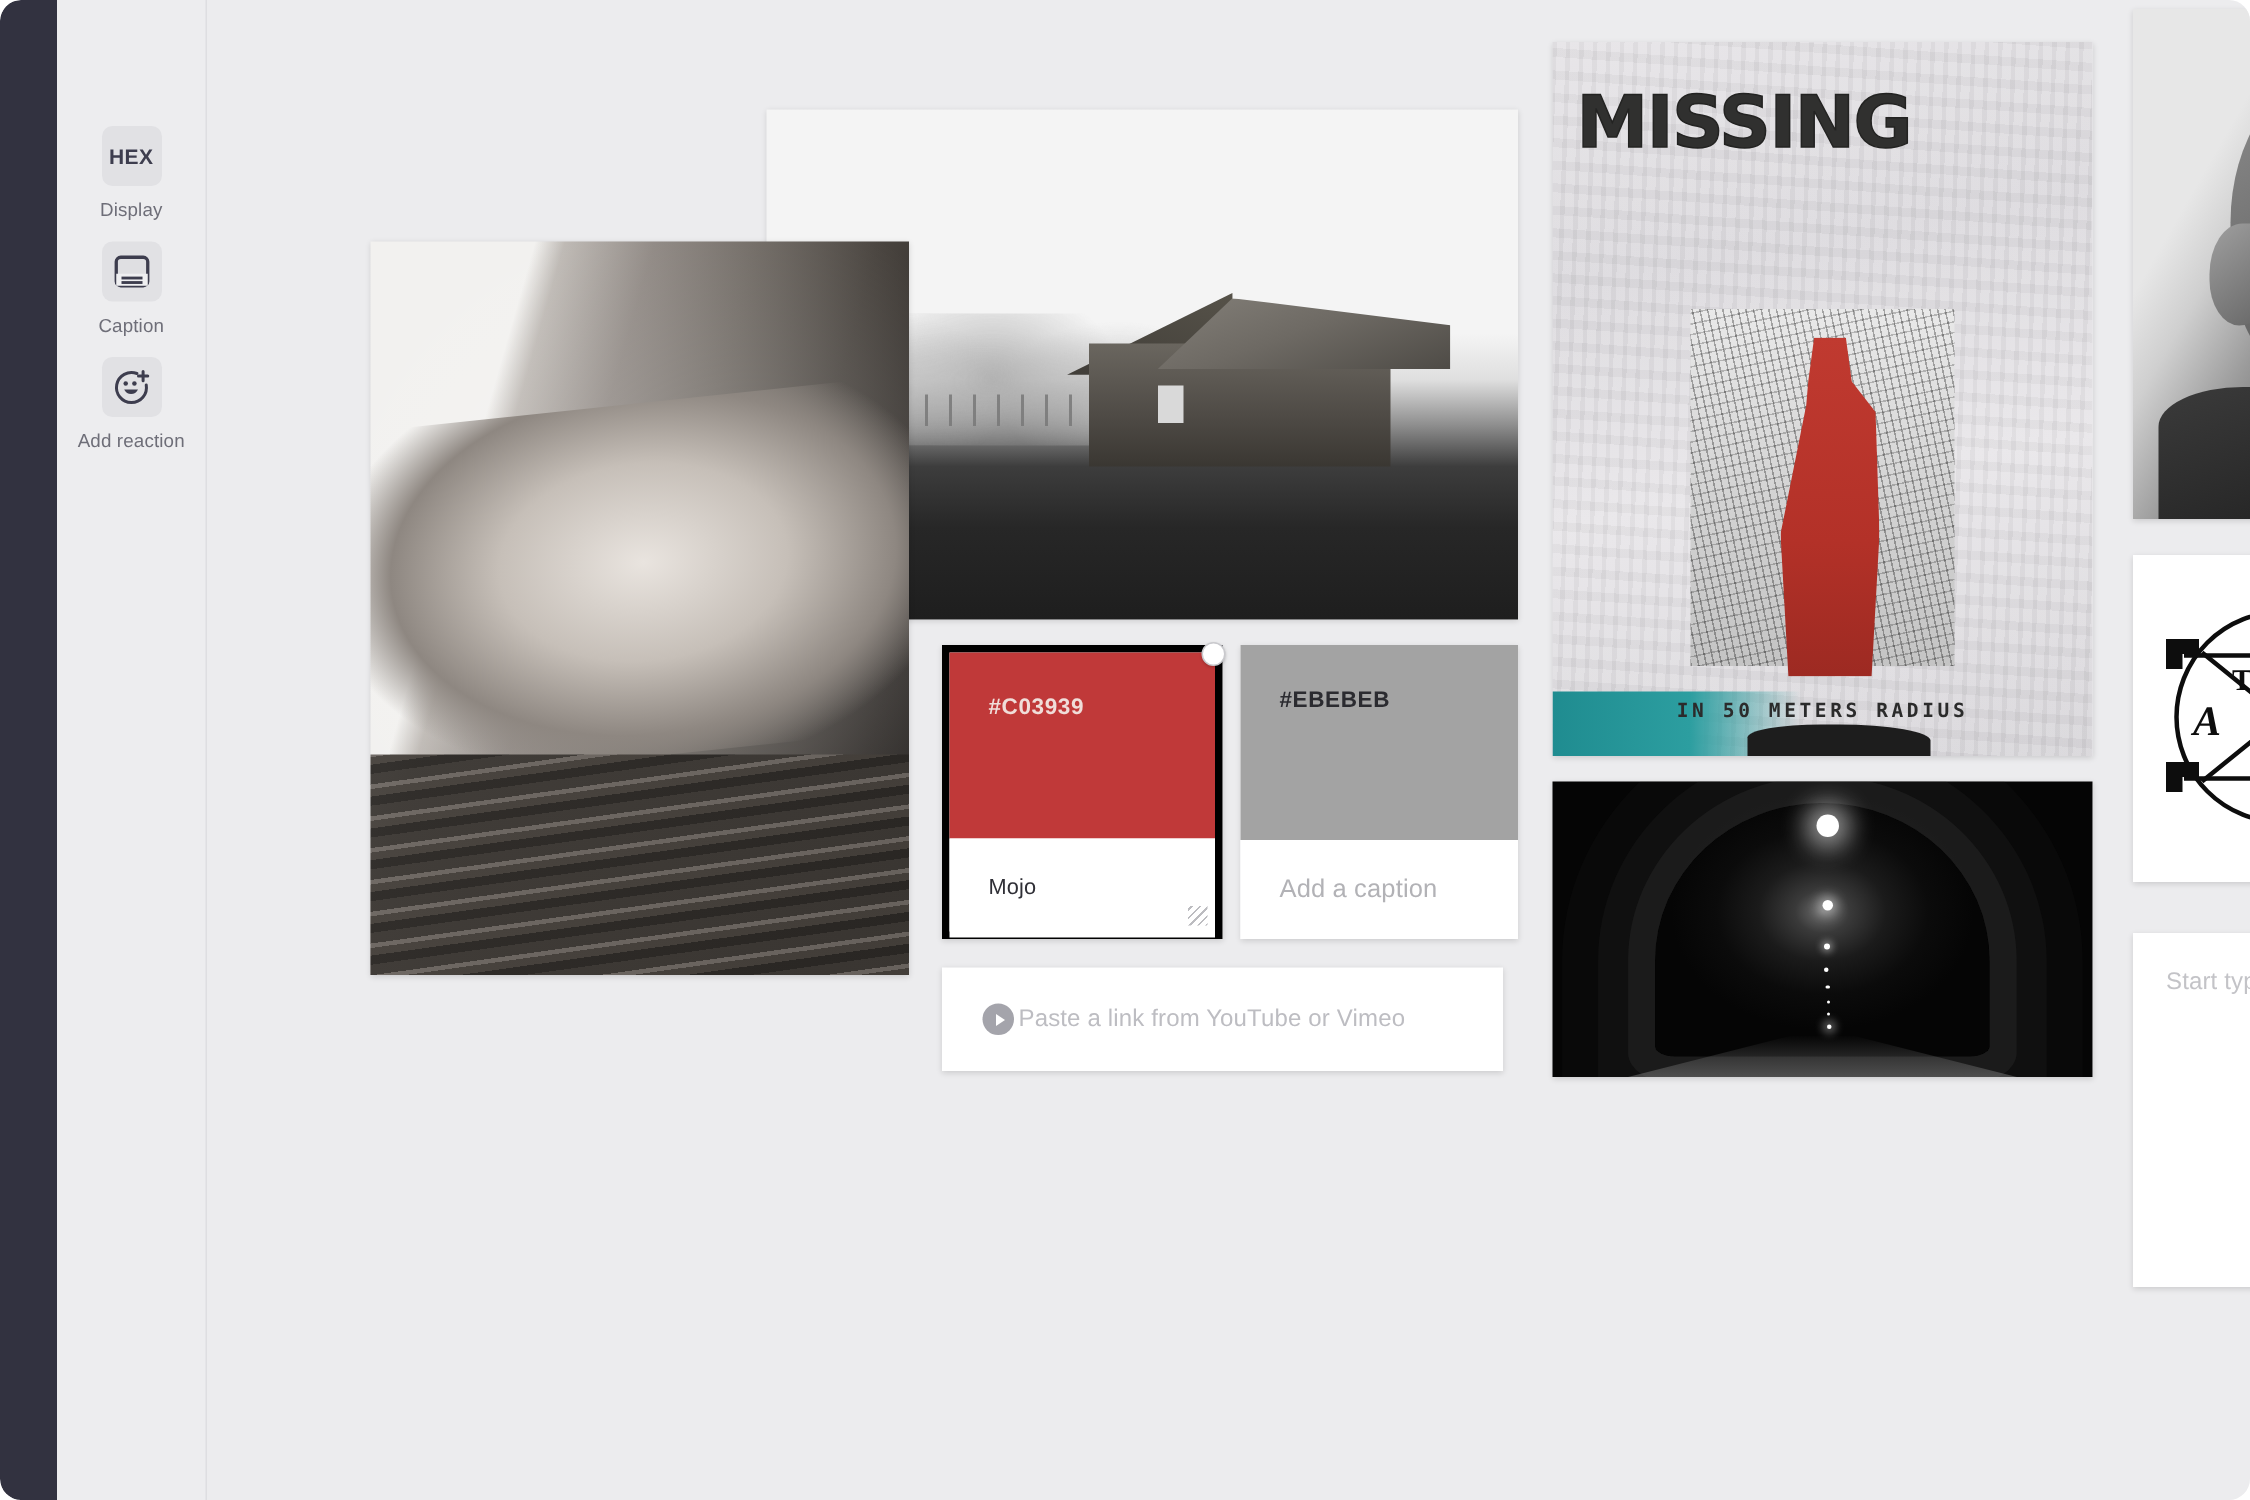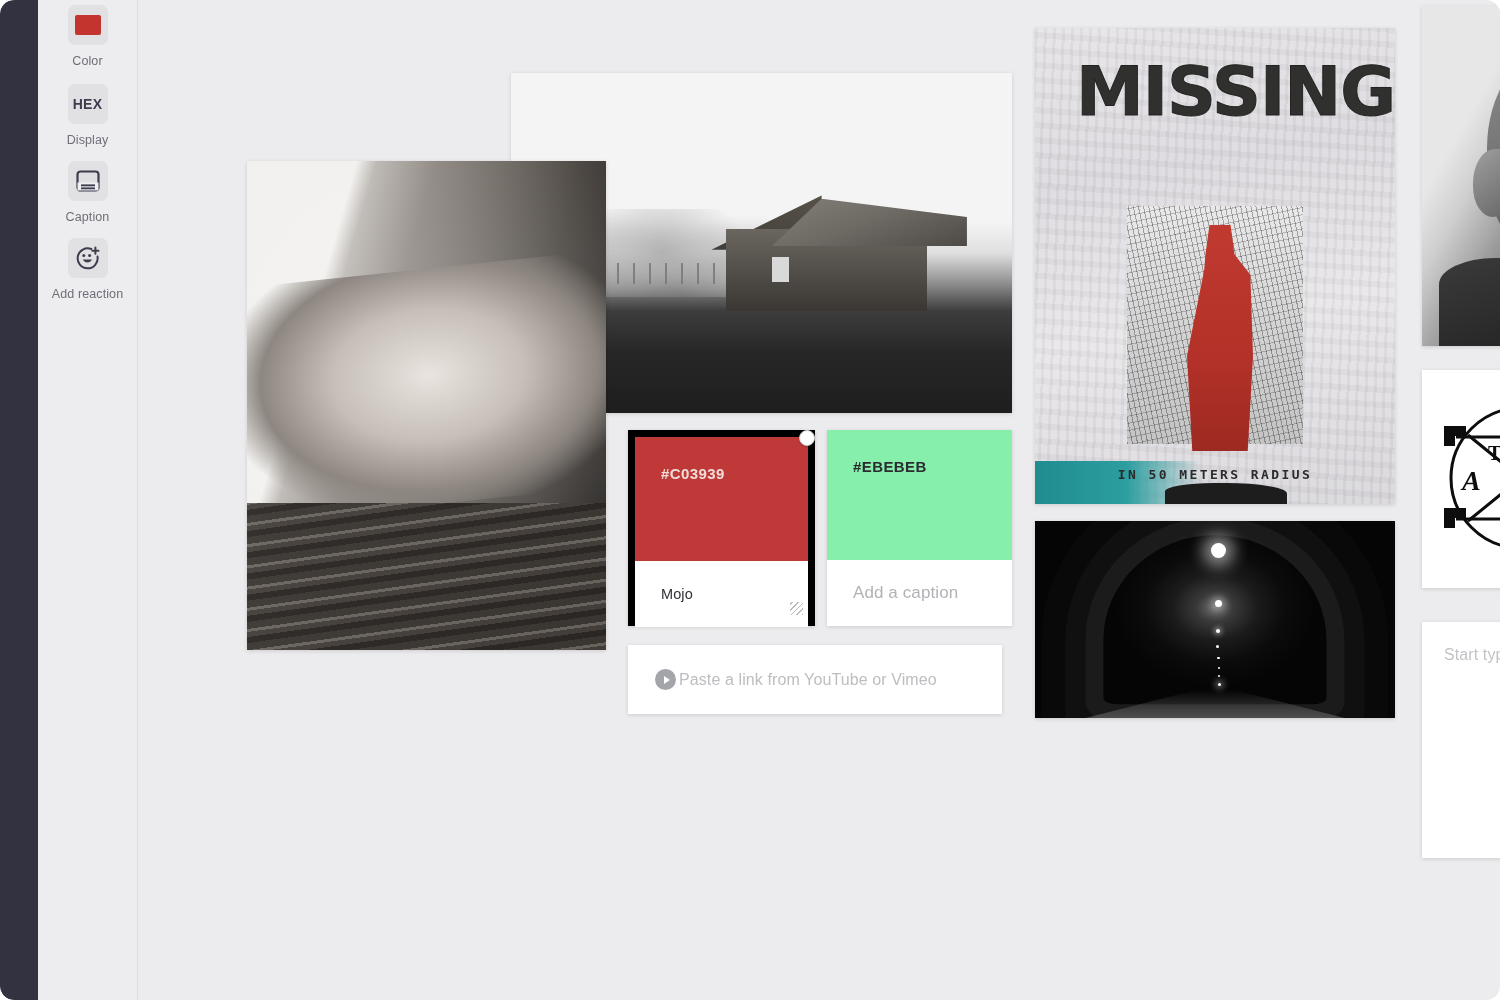--- a/index.html
+++ b/index.html
@@ -107,23 +107,23 @@
     left:1035px;top:28px;width:360px;height:476px;
     background:linear-gradient(170deg,#e6e4e7 0%,#dcdade 30%,#e8e6e9 60%,#d8d6da 100%);
     overflow:hidden;
   }
   .poster-texture{
     position:absolute;inset:0;
     background:repeating-linear-gradient(92deg, rgba(0,0,0,.035) 0 3px, rgba(255,255,255,.05) 3px 9px),
                repeating-linear-gradient(4deg, rgba(0,0,0,.03) 0 6px, rgba(255,255,255,.04) 6px 15px);
   }
   .missing-word{
-    position:absolute;left:16px;right:0;top:30px;text-align:right;
+    position:absolute;left:16px;right:0;top:30px;text-align:left;
     font-family:"DejaVu Sans",sans-serif;
-    font-size:68px;font-weight:bold;letter-spacing:-1px;
+    font-size:48px;font-weight:bold;letter-spacing:-1px;
     color:#30302f;line-height:1;
     -webkit-text-stroke:1px #232322;
   }
   .missing-inner{
     position:absolute;left:92px;top:178px;width:176px;height:238px;
     background:
       repeating-linear-gradient(78deg, rgba(0,0,0,.30) 0 1px, rgba(255,255,255,0) 1px 5px),
       repeating-linear-gradient(-12deg, rgba(0,0,0,.22) 0 1px, rgba(255,255,255,0) 1px 7px),
       linear-gradient(180deg,#e9e9e9 0%,#d2d2d2 55%,#c4c4c4 100%);
   }
@@ -211,21 +211,21 @@
   }
   .swatch-name{
     padding-left:26px;font-size:14.5px;color:#2f2f36;letter-spacing:.1px;
   }
   .swatch-placeholder{
     padding-left:26px;font-size:17px;color:#b2b2b6;letter-spacing:.1px;
   }
 
   .card-selected{
     left:628px;top:430px;width:187px;height:196px;
-    border:7px solid #000000;box-sizing:border-box;
+    border:5px solid #000000;box-sizing:border-box;
   }
   .sel-handle{
     position:absolute;right:-7px;top:-7px;width:14px;height:14px;
     border-radius:50%;background:#fff;border:1px solid #c9c9cd;
     box-shadow:0 1px 2px rgba(0,0,0,.18);
   }
   .resize-grip{
     position:absolute;right:5px;bottom:4px;width:13px;height:13px;
     background:repeating-linear-gradient(-45deg, #bcbcc0 0 1px, rgba(255,255,255,0) 1px 4px);
   }
@@ -260,26 +260,20 @@
 </style>
 </head>
 <body>
 
 <div class="app">
 
   <div class="rail-dark"></div>
   <div class="rail"></div>
   <div class="rail-divider"></div>
 
-  <div class="tool" style="top:5px;">
-    <div class="tool-icon">
-      <div class="swatch-red"></div>
-    </div>
-    <div class="tool-label">Color</div>
-  </div>
 
   <div class="tool" style="top:84px;">
     <div class="tool-icon">
       <span class="hex-txt">HEX</span>
     </div>
     <div class="tool-label">Display</div>
   </div>
 
   <div class="tool" style="top:161px;">
     <div class="tool-icon">
@@ -365,21 +359,21 @@
       <div class="swatch-hex" style="color:#f0ddd9;">#C03939</div>
     </div>
     <div class="swatch-bottom" style="height:66px;">
       <span class="swatch-name">Mojo</span>
     </div>
     <div class="sel-handle"></div>
     <div class="resize-grip"></div>
   </div>
 
   <div class="swatch-card card-grey shadow">
-    <div class="swatch-top" style="height:130px;background:#86efac;">
+    <div class="swatch-top" style="height:130px;background:#a3a3a3;">
       <div class="swatch-hex" style="color:#2b2b30;">#EBEBEB</div>
     </div>
     <div class="swatch-bottom" style="height:66px;">
       <span class="swatch-placeholder">Add a caption</span>
     </div>
   </div>
 
   <div class="video-card shadow">
     <span class="play-icon">
       <span class="play-tri"></span>

